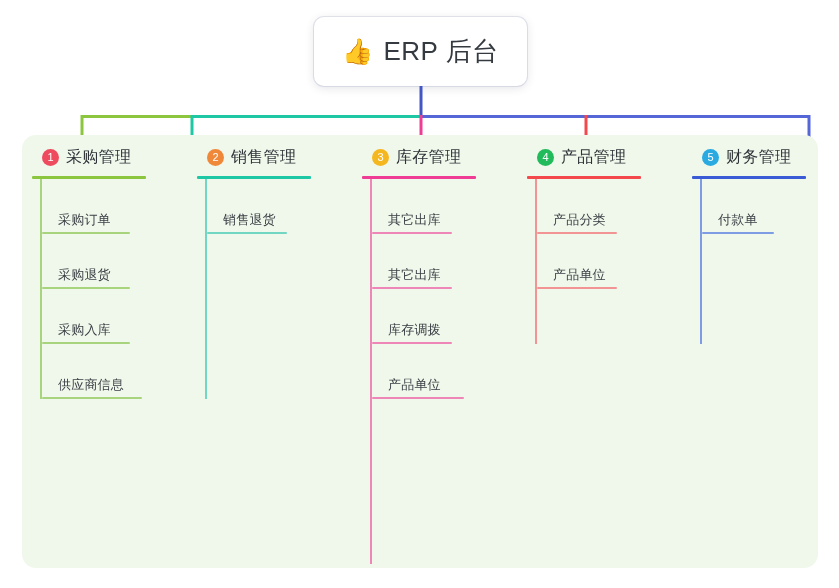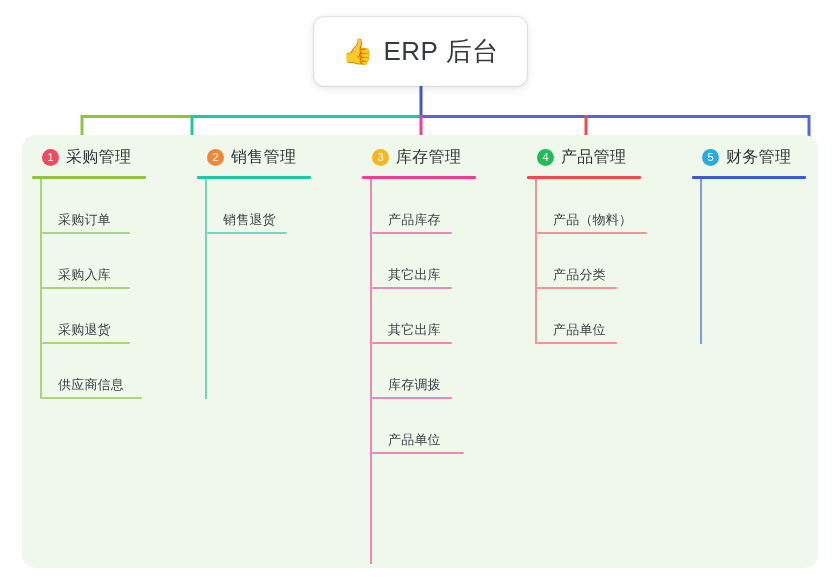--- a/index.html
+++ b/index.html
@@ -170,28 +170,28 @@
           <span class="branch-title">采购管理</span>
         </div>
         <div class="head-rule" style="background: rgb(140, 198, 63); width: 114px;"></div>
         <div class="leaves">
           <div class="spine" style="background: rgb(168, 212, 126); height: 220px;"></div>
           <div class="leaf">
             <span class="leaf-label">采购订单</span>
             <div class="leaf-rule" style="background: rgb(168, 212, 126); width: 88px;"></div>
           </div>
           <div class="leaf">
+            <span class="leaf-label">采购退货</span>
+            <div class="leaf-rule" style="background: rgb(168, 212, 126); width: 88px;"></div>
+          </div>
+          <div class="leaf">
             <span class="leaf-label">采购入库</span>
             <div class="leaf-rule" style="background: rgb(168, 212, 126); width: 88px;"></div>
           </div>
           <div class="leaf">
-            <span class="leaf-label">采购退货</span>
-            <div class="leaf-rule" style="background: rgb(168, 212, 126); width: 88px;"></div>
-          </div>
-          <div class="leaf">
             <span class="leaf-label">供应商信息</span>
             <div class="leaf-rule" style="background: rgb(168, 212, 126); width: 100px;"></div>
           </div>
         </div>
       </div>
       <div class="branch" style="left: 197px;">
         <div class="branch-head">
           <span class="badge" style="background: rgb(240, 136, 58);">2</span>
           <span class="branch-title">销售管理</span>
         </div>
@@ -206,24 +206,20 @@
       </div>
       <div class="branch" style="left: 362px;">
         <div class="branch-head">
           <span class="badge" style="background: rgb(245, 183, 32);">3</span>
           <span class="branch-title">库存管理</span>
         </div>
         <div class="head-rule" style="background: rgb(239, 61, 150); width: 114px;"></div>
         <div class="leaves">
           <div class="spine" style="background: rgb(239, 134, 184); height: 385px;"></div>
           <div class="leaf">
-            <span class="leaf-label">产品库存</span>
-            <div class="leaf-rule" style="background: rgb(239, 134, 184); width: 80px;"></div>
-          </div>
-          <div class="leaf">
             <span class="leaf-label">其它出库</span>
             <div class="leaf-rule" style="background: rgb(239, 134, 184); width: 80px;"></div>
           </div>
           <div class="leaf">
             <span class="leaf-label">其它出库</span>
             <div class="leaf-rule" style="background: rgb(239, 134, 184); width: 80px;"></div>
           </div>
           <div class="leaf">
             <span class="leaf-label">库存调拨</span>
             <div class="leaf-rule" style="background: rgb(239, 134, 184); width: 80px;"></div>
@@ -236,38 +232,38 @@
       </div>
       <div class="branch" style="left: 527px;">
         <div class="branch-head">
           <span class="badge" style="background: rgb(34, 187, 91);">4</span>
           <span class="branch-title">产品管理</span>
         </div>
         <div class="head-rule" style="background: rgb(243, 72, 76); width: 114px;"></div>
         <div class="leaves">
           <div class="spine" style="background: rgb(243, 148, 148); height: 165px;"></div>
           <div class="leaf">
-            <span class="leaf-label">产品（物料）</span>
-            <div class="leaf-rule" style="background: rgb(243, 148, 148); width: 110px;"></div>
-          </div>
-          <div class="leaf">
             <span class="leaf-label">产品分类</span>
             <div class="leaf-rule" style="background: rgb(243, 148, 148); width: 80px;"></div>
           </div>
           <div class="leaf">
             <span class="leaf-label">产品单位</span>
             <div class="leaf-rule" style="background: rgb(243, 148, 148); width: 80px;"></div>
           </div>
         </div>
       </div>
       <div class="branch" style="left: 692px;">
         <div class="branch-head">
           <span class="badge" style="background: rgb(41, 171, 226);">5</span>
           <span class="branch-title">财务管理</span>
         </div>
         <div class="head-rule" style="background: rgb(59, 91, 214); width: 114px;"></div>
         <div class="leaves">
           <div class="spine" style="background: rgb(126, 156, 228); height: 165px;"></div>
+          <div class="leaf">
+            <span class="leaf-label">付款单</span>
+            <div class="leaf-rule" style="background: rgb(126, 156, 228); width: 72px;"></div>
+          </div>
         </div>
       </div>
     </div>
 
 </div>
 
 </body></html>

